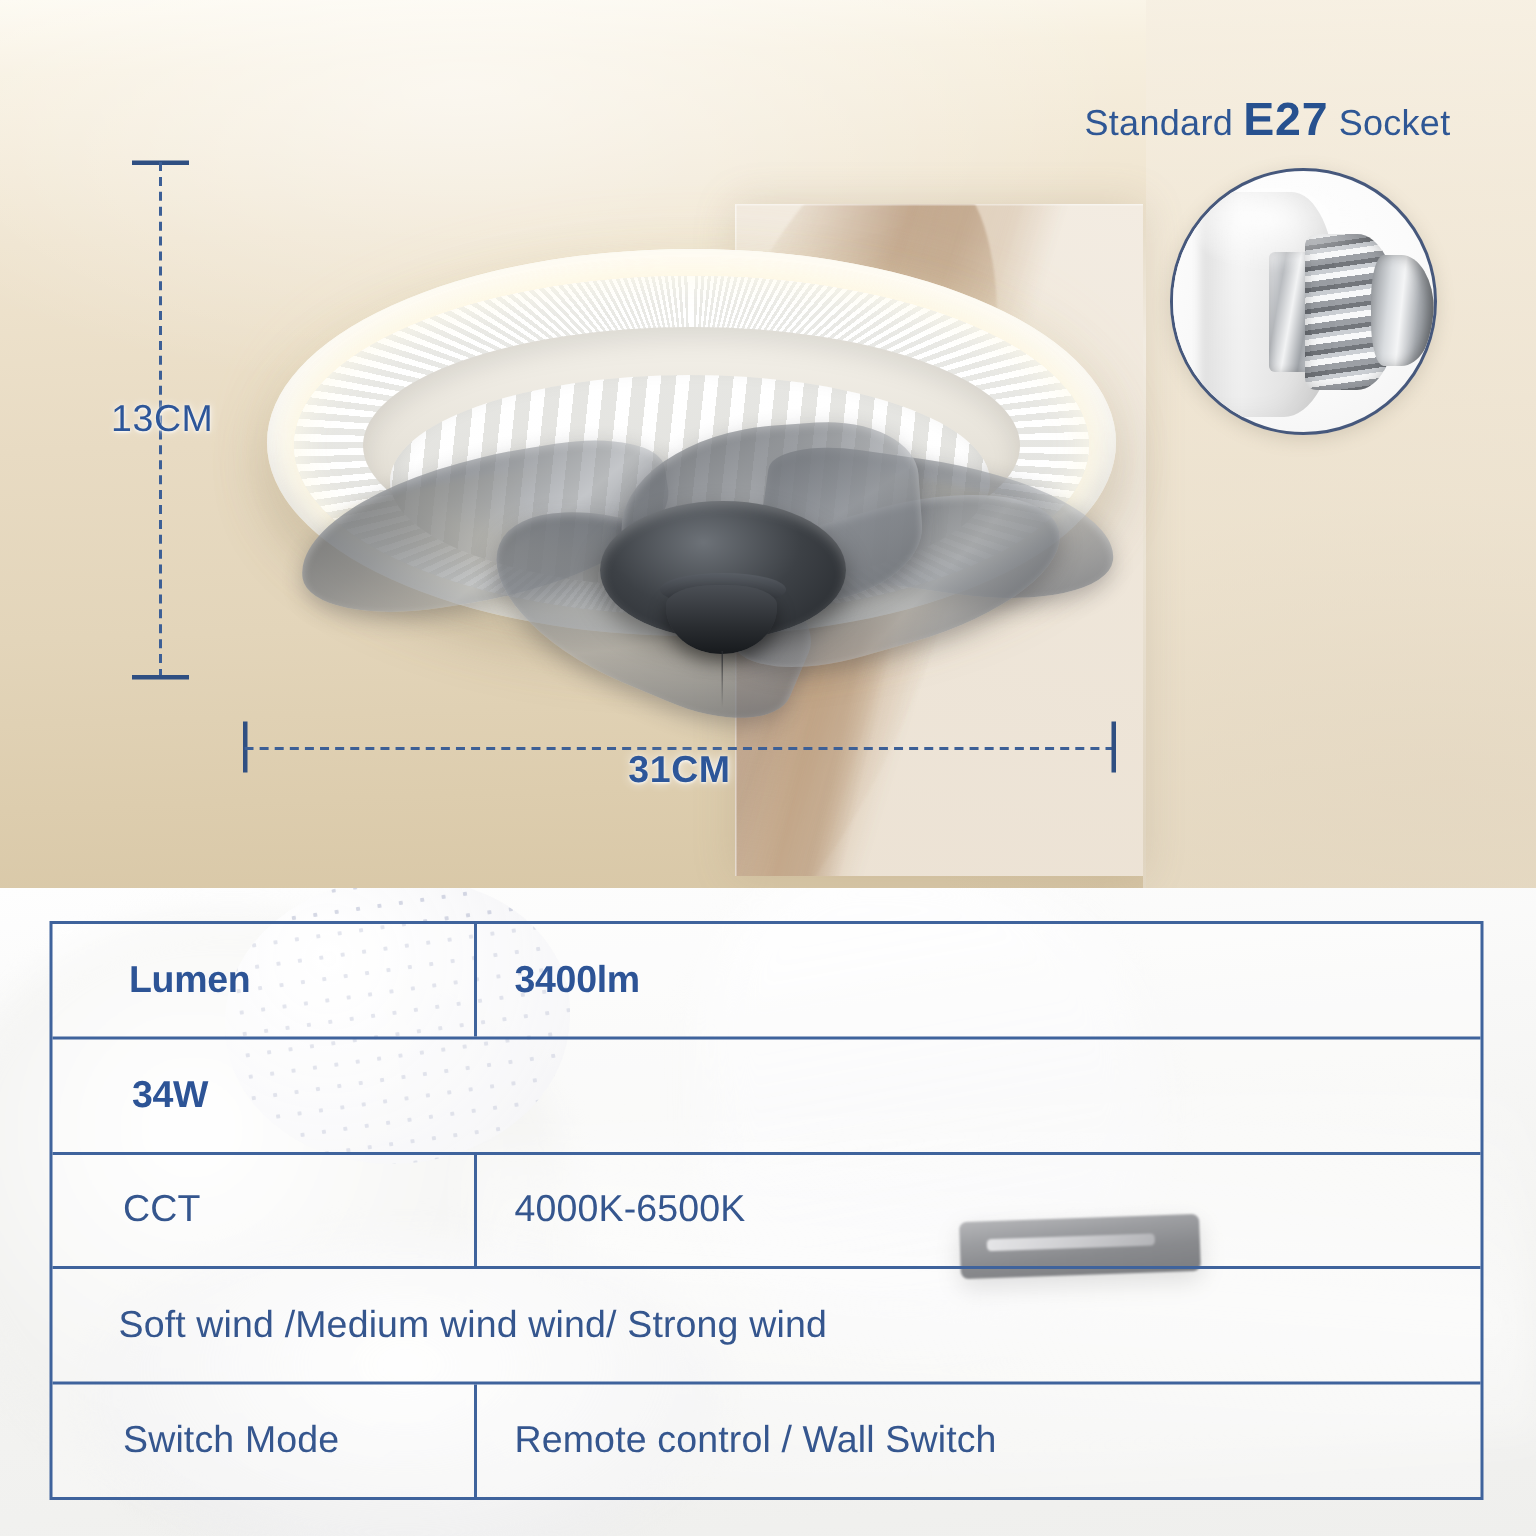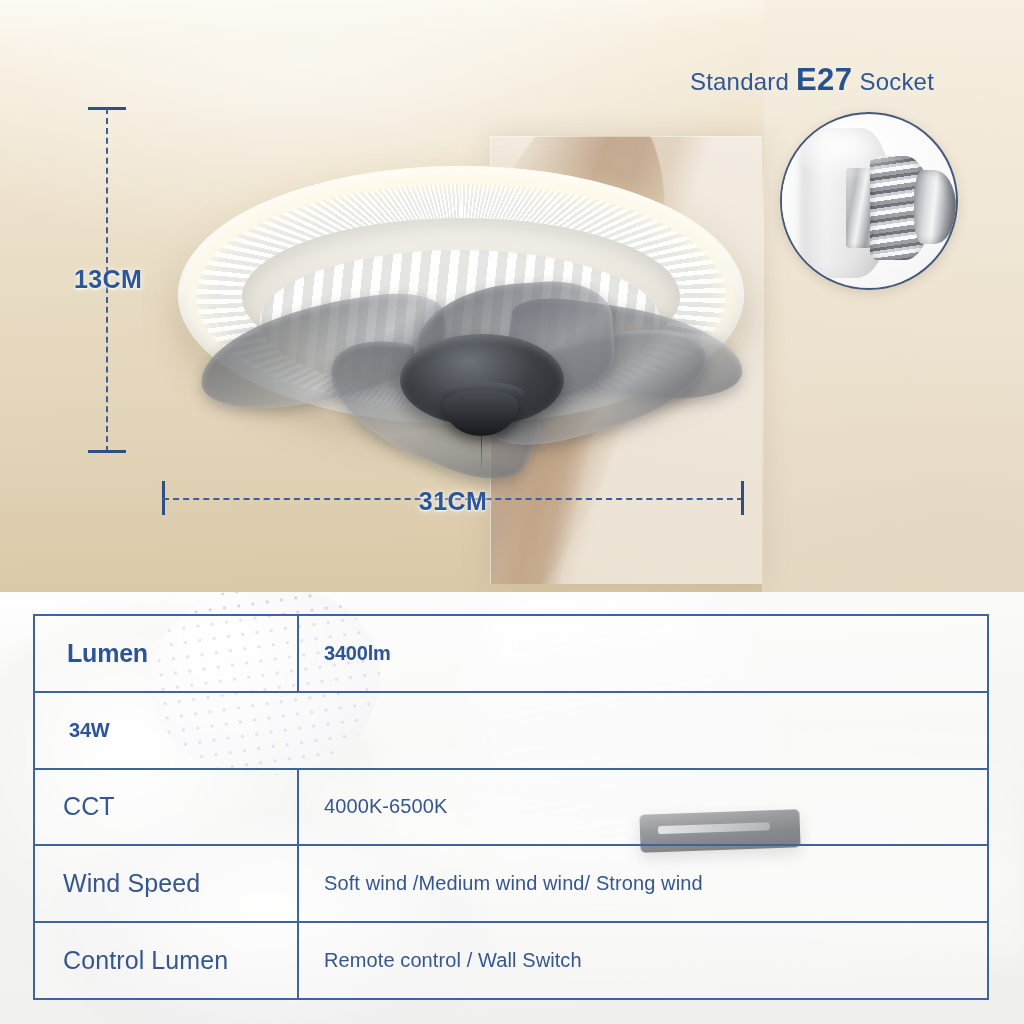--- a/index.html
+++ b/index.html
@@ -203,52 +203,52 @@
     position:absolute; left:106px; top:108px; width:0; height:344px;
     border-left:2px dashed #3c5f96;
   }
   .dim-v-cap{
     position:absolute; width:38px; height:0; border-top:3px solid #2f4f82;
   }
   .dim-v-cap.top{ left:88px; top:107px; }
   .dim-v-cap.bot{ left:88px; top:450px; }
   .dim-v-label{
     position:absolute; left:74px; top:265px;
-    font-size:25px; font-weight:bold; color:#2d5699;
+    font-size:25px; font-weight:normal; color:#2d5699;
     letter-spacing:.4px;
     text-shadow:0 1px 2px rgba(255,255,255,.95), 0 0 6px rgba(255,255,255,.9);
     white-space:nowrap;
   }
 
   .dim-h-line{
     position:absolute; left:163px; top:498px; width:580px; height:0;
     border-top:2px dashed #3c5f96;
   }
   .dim-h-cap{
     position:absolute; width:0; height:34px; border-left:3px solid #2f4f82;
   }
   .dim-h-cap.left{  left:162px; top:481px; }
   .dim-h-cap.right{ left:741px; top:481px; }
   .dim-h-label{
-    position:absolute; left:0; top:4px; width:100%;
+    position:absolute; left:0; top:16px; width:100%;
     display:flex; justify-content:center;
   }
   .dim-h-label span{
     position:relative; top:-15px;
     font-size:25px; font-weight:bold; color:#2d5699;
     letter-spacing:.4px; padding:0 7px;
     text-shadow:0 1px 2px rgba(255,255,255,.95), 0 0 7px rgba(255,255,255,.92);
     white-space:nowrap;
   }
   .dim-h-wrap{ position:absolute; left:163px; top:498px; width:580px; height:0; }
 
   
   .socket-title{
     position:absolute; left:690px; top:62px; width:310px;
-    white-space:nowrap;
+    text-align:center; white-space:nowrap;
     font-size:24px; color:#2f5795; letter-spacing:.2px;
   }
   .socket-title .strong{
     font-size:31px; font-weight:bold; color:#27518f;
     letter-spacing:.5px;
   }
   .socket-circle{
     position:absolute; left:780px; top:112px; width:178px; height:178px;
     border-radius:50%;
     border:2px solid #46587c;
@@ -368,39 +368,40 @@
     width:956px; height:386px;
     border:2px solid #3f639c;
     background:rgba(255,255,255,.34);
     display:flex; flex-direction:column;
   }
   .spec-row{
     flex:1 1 0;
     display:flex;
     border-bottom:2px solid #3f639c;
     min-height:0;
+    padding-left:19px;
   }
   .spec-row:last-child{ border-bottom:none; }
   .spec-cell{
     display:flex; align-items:center;
     color:#35568e;
     overflow:hidden;
     white-space:nowrap;
   }
   .spec-cell.key{
     width:264px; flex:0 0 264px;
     border-right:2px solid #3f639c;
     padding-left:28px;
     font-size:25px;
     letter-spacing:.1px;
   }
   .spec-cell.val{
     flex:1 1 auto;
     padding-left:25px;
-    font-size:20px;
+    font-size:25px;
     letter-spacing:.1px;
   }
   
   .spec-row.accent .spec-cell.key{
     font-weight:bold;
     color:#2d5496;
     padding-left:32px;
     letter-spacing:-.2px;
   }
   .spec-cell.val.accent-val{
@@ -490,24 +491,23 @@
     <div class="spec-row">
       <div class="spec-cell val accent-val indent">34W</div>
     </div>
 
     <div class="spec-row">
       <div class="spec-cell key">CCT</div>
       <div class="spec-cell val">4000K-6500K</div>
     </div>
 
     <div class="spec-row">
-      <div class="spec-cell key">Wind Speed</div>
       <div class="spec-cell val">Soft wind /Medium wind wind/ Strong wind</div>
     </div>
 
     <div class="spec-row">
-      <div class="spec-cell key">Control Lumen</div>
+      <div class="spec-cell key">Switch Mode</div>
       <div class="spec-cell val">Remote control / Wall Switch</div>
     </div>
 
   </div>
 
 </div>
 
 </body></html>

